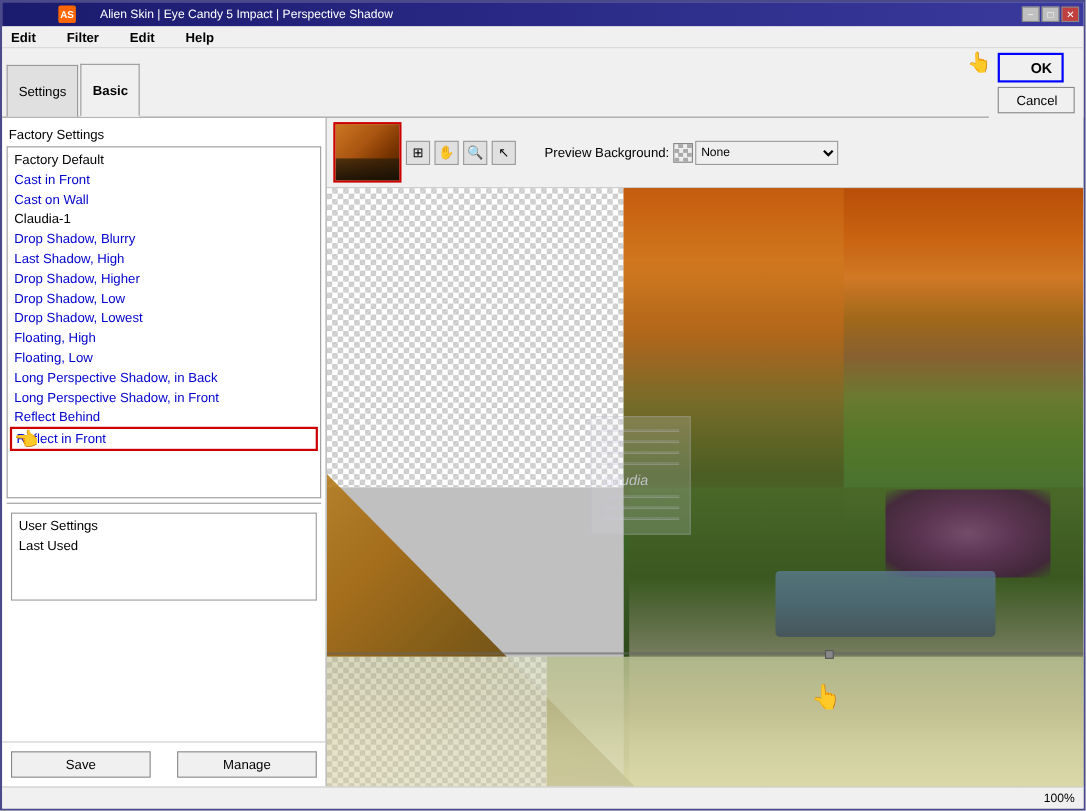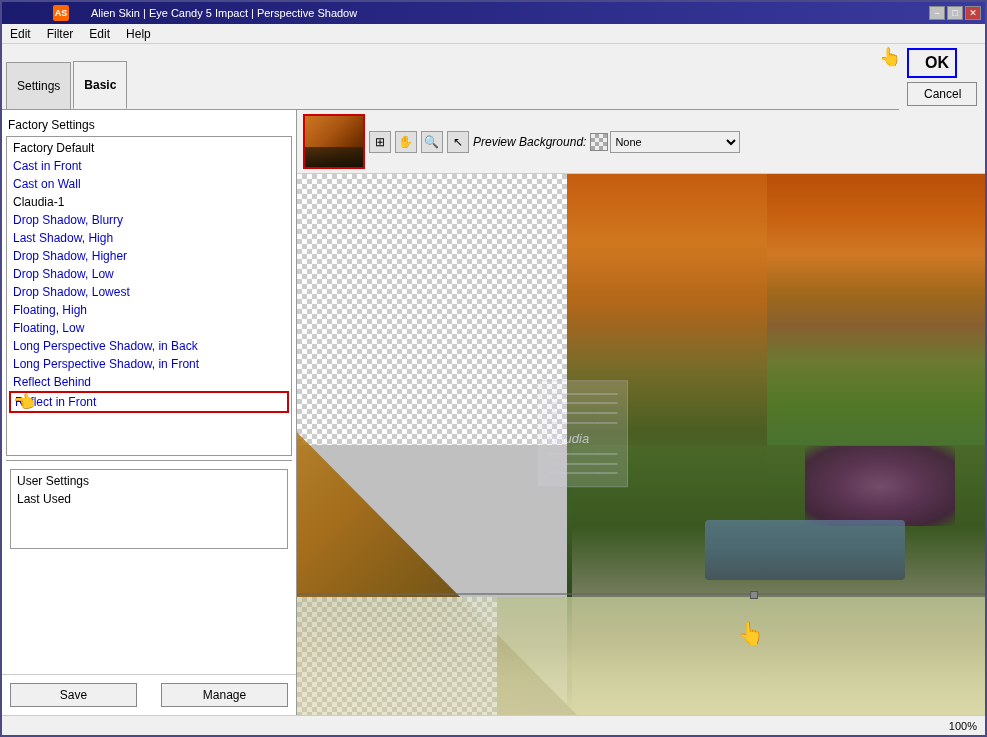--- a/index.html
+++ b/index.html
@@ -8,21 +8,21 @@
     .window { width: 987px; height: 737px; border: 2px solid #4a4a8a; background: #f0f0f0; display: flex; flex-direction: column; position: relative; }
     
     .title-bar { background: linear-gradient(to right, #1a1a6e, #3a3a9e); color: white; height: 22px; display: flex; align-items: center; justify-content: space-between; padding: 0 4px; }
     .title-bar-left { display: flex; align-items: center; gap: 22px; margin-left: 47px; }
     .title-bar-icon { width: 16px; height: 16px; background: #ff6600; border-radius: 2px; display: flex; align-items: center; justify-content: center; font-size: 10px; color: white; }
     .title-text { font-size: 11px; color: white; }
     .title-bar-buttons { display: flex; gap: 2px; }
     .title-btn { width: 16px; height: 14px; background: #c0c0c0; border: 1px solid #888; display: flex; align-items: center; justify-content: center; font-size: 9px; cursor: pointer; }
     .title-btn.close { background: #c04040; color: white; }
     
-    .menu-bar { background: #f0f0f0; height: 20px; display: flex; align-items: center; border-bottom: 1px solid #d0d0d0; padding: 0 4px; gap: 8px; }
+    .menu-bar { background: #f0f0f0; height: 20px; display: flex; align-items: center; border-bottom: 1px solid #d0d0d0; padding: 0 4px; gap: 20px; font-weight: bold; }
     .menu-item { font-size: 12px; cursor: pointer; padding: 1px 4px; }
     
     .tabs-bar { background: #f0f0f0; height: 24px; display: flex; align-items: flex-end; padding: 0 4px; border-bottom: 1px solid #999; }
     .tab { padding: 16px 10px; border: 1px solid #999; border-bottom: none; background: #e0e0e0; cursor: pointer; font-size: 12px; margin-right: 2px; }
     .tab.active { background: #f0f0f0; border-bottom: 1px solid #f0f0f0; font-weight: bold; }
     
     .main-content { display: flex; flex: 1; overflow: hidden; }
     
     .left-panel { width: 295px; background: white; border-right: 1px solid #999; display: flex; flex-direction: column; }
     
@@ -44,25 +44,25 @@
     .user-list { border: 1px solid #999; background: white; height: 80px; overflow-y: auto; padding: 2px; }
     .user-list-item { padding: 2px 4px; font-size: 12px; cursor: pointer; }
     
     .panel-buttons { display: flex; gap: 24px; padding: 8px; border-top: 1px solid #ccc; }
     .panel-btn { flex: 1; padding: 4px 8px; background: #f0f0f0; border: 1px solid #888; cursor: pointer; font-size: 12px; text-align: center; }
     
     .right-panel { flex: 1; display: flex; flex-direction: column; background: #d0d0d0; overflow: hidden; }
     
     .toolbar-icon { width: 22px; height: 22px; background: #e0e0e0; border: 1px solid #999; display: flex; align-items: center; justify-content: center; cursor: pointer; font-size: 12px; }
     
-    .preview-label { font-size: 12px; margin-left: 0; font-style: italic; }
+    .preview-label { font-size: 12px; margin-left: 22px; }
     .preview-bg-select { height: 22px; width: 130px; font-size: 11px; border: 1px solid #999; }
     
     .ok-cancel-area { position: absolute; right: 8px; top: 52px; display: flex; flex-direction: column; gap: 4px; z-index: 10; }
-    .ok-btn { padding: 4px 16px; background: #f0f0f0; border: 2px solid #0000ff; cursor: pointer; font-size: 16px; font-weight: bold; width: 50px; }
+    .ok-btn { padding: 4px 28px; background: #f0f0f0; border: 2px solid #0000ff; cursor: pointer; font-size: 13px; font-weight: bold; width: 50px; }
     .cancel-btn { padding: 4px 16px; background: #f0f0f0; border: 1px solid #888; cursor: pointer; font-size: 12px; width: 70px; }
     .thumbnail { width: 60px; height: 55px; border: 2px solid #cc0000; overflow: hidden; }
     
     .preview-canvas { width: 100%; height: 100%; background: #c0c0c0; position: relative; overflow: hidden; }
     
     .status-bar { height: 20px; background: #f0f0f0; border-top: 1px solid #ccc; display: flex; align-items: center; justify-content: flex-end; padding: 0 8px; font-size: 11px; }
     
     
     .cursor-hand { font-size: 20px; color: #d4a000; position: absolute; z-index: 20; }
     

